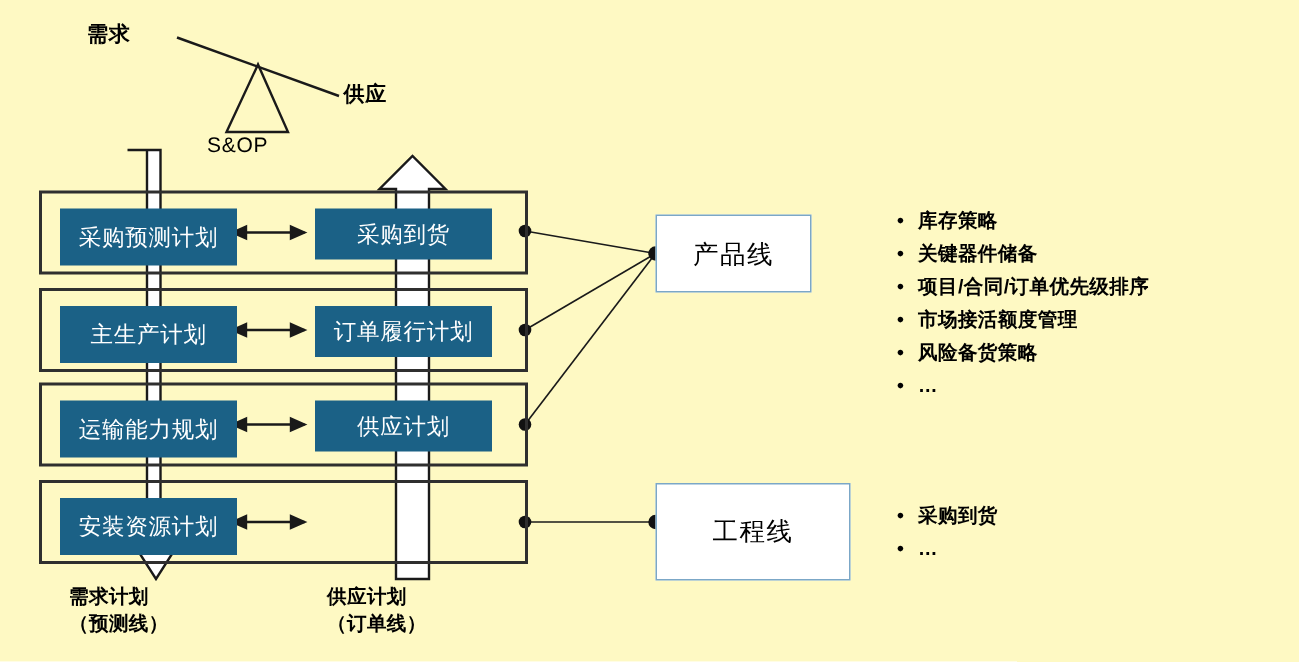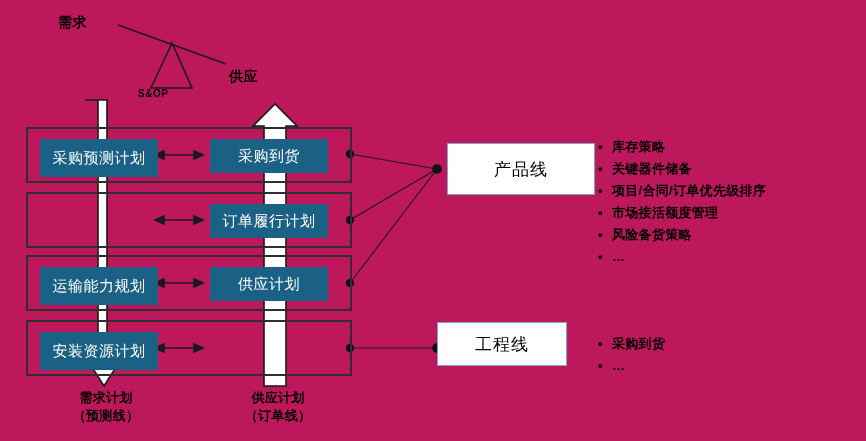--- a/index.html
+++ b/index.html
@@ -7,21 +7,21 @@
     padding: 0;
     background: #ffffff;
   }
   body {
     font-family: "Liberation Sans", "DejaVu Sans", sans-serif;
   }
   #canvas {
     position: relative;
     width: 866px;
     height: 441px;
-    background: #be185d;
+    background: #fef9c3;
     overflow: hidden;
   }
   .svg-layer {
     position: absolute;
     left: 0;
     top: 0;
     width: 866px;
     height: 441px;
     pointer-events: none;
   }
@@ -29,27 +29,27 @@
   
   .seesaw-label {
     position: absolute;
     font-weight: bold;
     font-size: 14px;
     color: #000000;
     white-space: nowrap;
     letter-spacing: 0.5px;
   }
   #demand-label { left: 58px; top: 14px; }
-  #supply-label { left: 229px; top: 54px; margin-top: 14px; }
+  #supply-label { left: 229px; top: 54px; }
   #sop-label {
     position: absolute;
     left: 138px;
     top: 88px;
-    font-weight: bold;
-    font-size: 10px;
+    font-weight: normal;
+    font-size: 14px;
     color: #000000;
     letter-spacing: 0.5px;
   }
 
   
   .row-frame {
     position: absolute;
     left: 26px;
     width: 326px;
     border: 2px solid #2f2f2f;
@@ -77,22 +77,22 @@
     border: 1.6px solid #7BA7C7;
     background: #ffffff;
     color: #000000;
     font-size: 17px;
     display: flex;
     align-items: center;
     justify-content: center;
     box-sizing: border-box;
     letter-spacing: 1px;
   }
-  #product-line-box { left: 447px; top: 143px; width: 148px; height: 52px; }
-  #engineering-line-box { left: 437px; top: 322px; width: 130px; height: 44px; }
+  #product-line-box { left: 437px; top: 143px; width: 104px; height: 52px; }
+  #engineering-line-box { left: 437px; top: 322px; width: 130px; height: 65px; }
 
   
   .bullet-list {
     position: absolute;
     margin: 0;
     padding: 0;
     list-style: none;
   }
   .bullet-list li {
     display: flex;
@@ -110,21 +110,20 @@
     text-align: left;
     font-size: 13px;
     line-height: 22px;
   }
   #strategy-list-product { left: 598px; top: 136px; }
   #strategy-list-engineering { left: 598px; top: 333px; }
 
   
   .bottom-caption {
     position: absolute;
-    text-align: center;
     font-weight: bold;
     font-size: 13px;
     color: #000000;
     line-height: 18px;
     letter-spacing: 0.3px;
   }
   #caption-demand { left: 46px; top: 389px; width: 120px; }
   #caption-supply { left: 218px; top: 389px; width: 120px; }
 </style>
 </head>
@@ -180,20 +179,21 @@
   <div class="seesaw-label" id="demand-label">需求</div>
   <div class="seesaw-label" id="supply-label">供应</div>
   <div id="sop-label">S&amp;OP</div>
 
   <div class="row-frame" id="row-frame-0" style="top:127px; height:56px;">
     <div class="plan-box left">采购预测计划</div>
     <div class="plan-box right">采购到货</div>
   </div>
 
   <div class="row-frame" id="row-frame-1" style="top:192px; height:56px;">
+    <div class="plan-box left">主生产计划</div>
     <div class="plan-box right">订单履行计划</div>
   </div>
 
   <div class="row-frame" id="row-frame-2" style="top:255px; height:56px;padding-left:17px;">
     <div class="plan-box left">运输能力规划</div>
     <div class="plan-box right">供应计划</div>
   </div>
 
   <div class="row-frame" id="row-frame-3" style="top:320px; height:56px;padding-left:36px;">
     <div class="plan-box left">安装资源计划</div>

